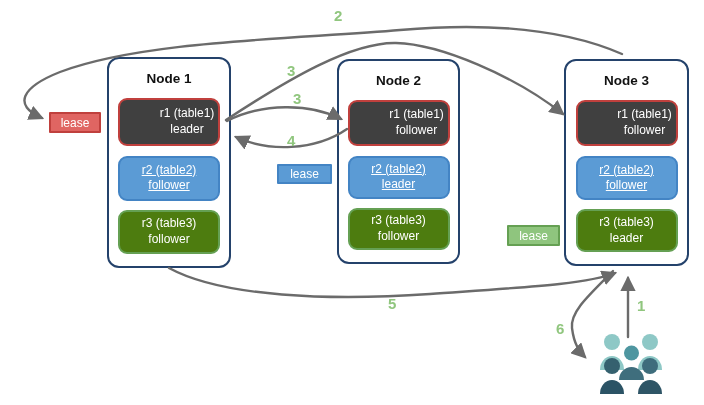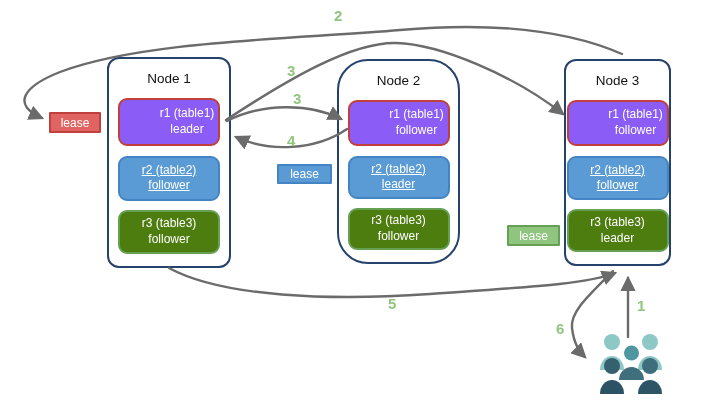--- a/index.html
+++ b/index.html
@@ -19,44 +19,44 @@
     border: 2px solid #24426b;
     border-radius: 12px;
     display: flex;
     flex-direction: column;
     align-items: center;
     padding: 9px 10px 12px 10px;
     z-index: 1;
   }
   .node-title {
     font-size: 13.5px;
-    font-weight: 400;
+    font-weight: 700;
     color: #111111;
     line-height: 1;
     margin: 4px 0 12px 0;
   }
   .replica {
     width: 102px;
     border: 2px solid;
     border-radius: 9px;
     color: #ffffff;
     font-size: 12px;
     line-height: 1.3;
     display: flex;
     flex-direction: column;
     align-items: center;
     justify-content: center;
     text-align: center;
   }
-  .replica.red   { background: #8b5cf6; border-color: #c0403d; height: 49px; margin-bottom: 10px; padding-left: 36px; }
+  .replica.red   { background: #404040; border-color: #c0403d; height: 49px; margin-bottom: 10px; padding-left: 36px; }
   .replica.blue  { background: #5b9bd5; border-color: #4384c4; height: 46px; margin-bottom: 9px; text-decoration: underline; }
   .replica.green { background: #4d7c0f; border-color: #65a053; height: 45px; }
   #node1 { left: 107px; top: 57px; width: 124px; height: 211px; }
-  #node2 { left: 337px; top: 59px; width: 123px; height: 205px; border-radius: 31px; }
-  #node3 { left: 564px; top: 59px; width: 107px; height: 207px; }
+  #node2 { left: 337px; top: 59px; width: 123px; height: 205px; }
+  #node3 { left: 564px; top: 59px; width: 125px; height: 207px; }
   
   .lease {
     position: absolute;
     border: 2px solid;
     border-radius: 1px;
     color: #ffffff;
     font-size: 12px;
     line-height: 1;
     display: flex;
     align-items: center;

